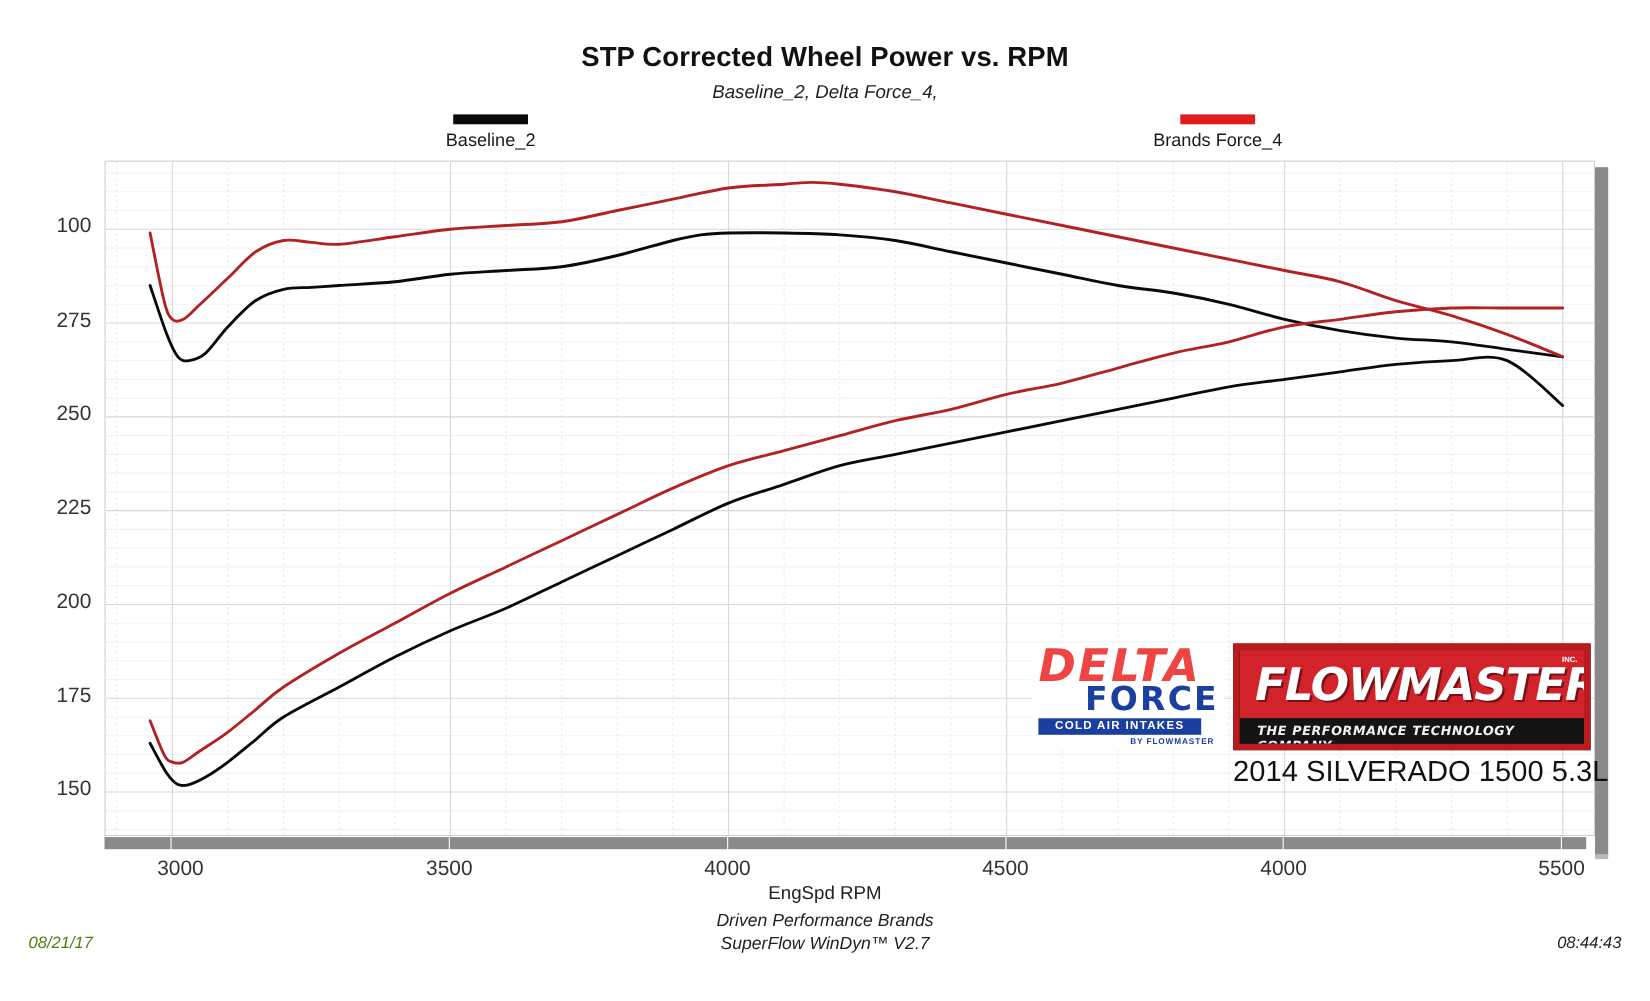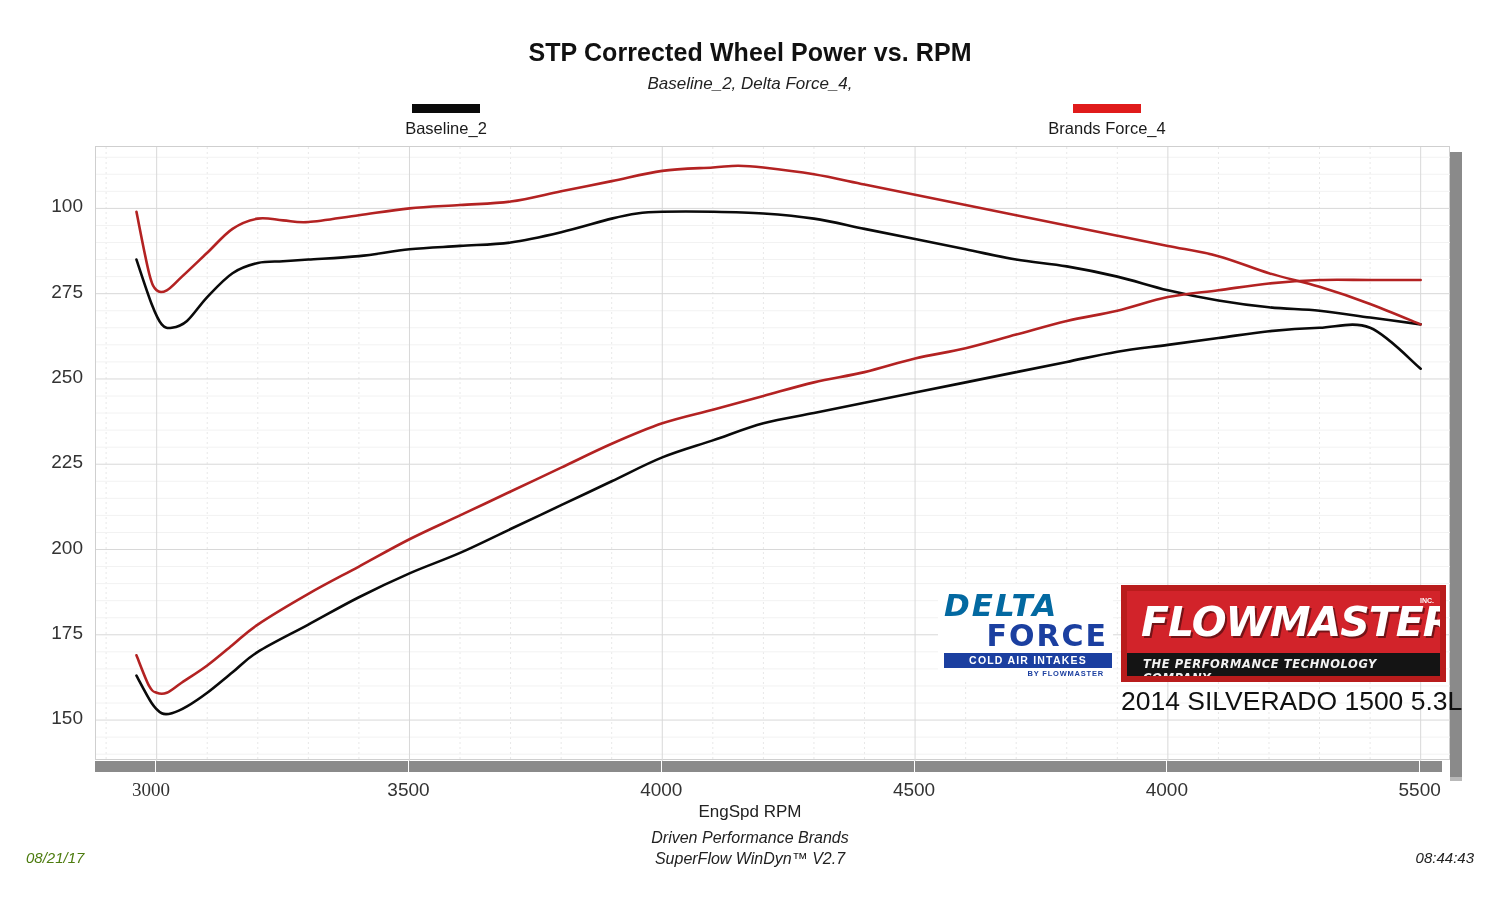--- a/index.html
+++ b/index.html
@@ -68,31 +68,31 @@
   
   #badge-block{position:absolute;left:938px;top:585px;width:508px;height:175px;}
 
   #delta-force-logo{
     position:absolute;left:0;top:0;width:175px;height:97px;
     background:#ffffff;
   }
   .df-delta{
     position:absolute;left:6px;top:2px;width:164px;height:36px;
     font-family:"DejaVu Sans", sans-serif;
-    font-size:31px;font-weight:bold;font-style:italic;color:#0369a1;
+    font-size:41px;font-weight:bold;font-style:italic;color:#ef4444;
     letter-spacing:2px;line-height:36px;text-align:left;
   }
   .df-force{
     position:absolute;left:6px;top:34px;width:164px;height:34px;
     font-family:"DejaVu Sans", sans-serif;
     font-size:30px;font-weight:bold;color:#1b3fa0;
     letter-spacing:2px;line-height:34px;text-align:right;
   }
   .df-cai{
-    position:absolute;left:6px;top:68px;width:168px;height:15px;
+    position:absolute;left:6px;top:68px;width:148px;height:15px;
     background:#1b3fa0;color:#fff;font-size:10.5px;font-weight:bold;
     letter-spacing:1.2px;line-height:15px;text-align:center;
   }
   .df-by{
     position:absolute;left:6px;top:84px;width:160px;
     font-size:7.5px;font-weight:bold;color:#1b3fa0;
     letter-spacing:0.8px;text-align:right;
   }
 
   #flowmaster-logo{
@@ -237,21 +237,21 @@
   <div id="y-tick-labels">
       <div class="ytick" style="left: 23px; top: 195.4px;">100</div>
       <div class="ytick" style="left: 23px; top: 280.678px;">275</div>
       <div class="ytick" style="left: 23px; top: 365.956px;">250</div>
       <div class="ytick" style="left: 23px; top: 451.233px;">225</div>
       <div class="ytick" style="left: 23px; top: 536.511px;">200</div>
       <div class="ytick" style="left: 23px; top: 621.789px;">175</div>
       <div class="ytick" style="left: 23px; top: 707.067px;">150</div>
     </div>
   <div id="x-tick-labels">
-      <div class="xtick" style="left: 106px; font-family: Liberation Serif, serif;">3000</div>
+      <div class="xtick" style="left: 119px;">3000</div>
       <div class="xtick" style="left: 363.47px;">3500</div>
       <div class="xtick" style="left: 616.269px;">4000</div>
       <div class="xtick" style="left: 869.067px;">4500</div>
       <div class="xtick" style="left: 1121.87px;">4000</div>
       <div class="xtick" style="left: 1374.66px;">5500</div>
     </div>
 
   <div id="x-axis-title">EngSpd  RPM</div>
 
   <div id="badge-block">

